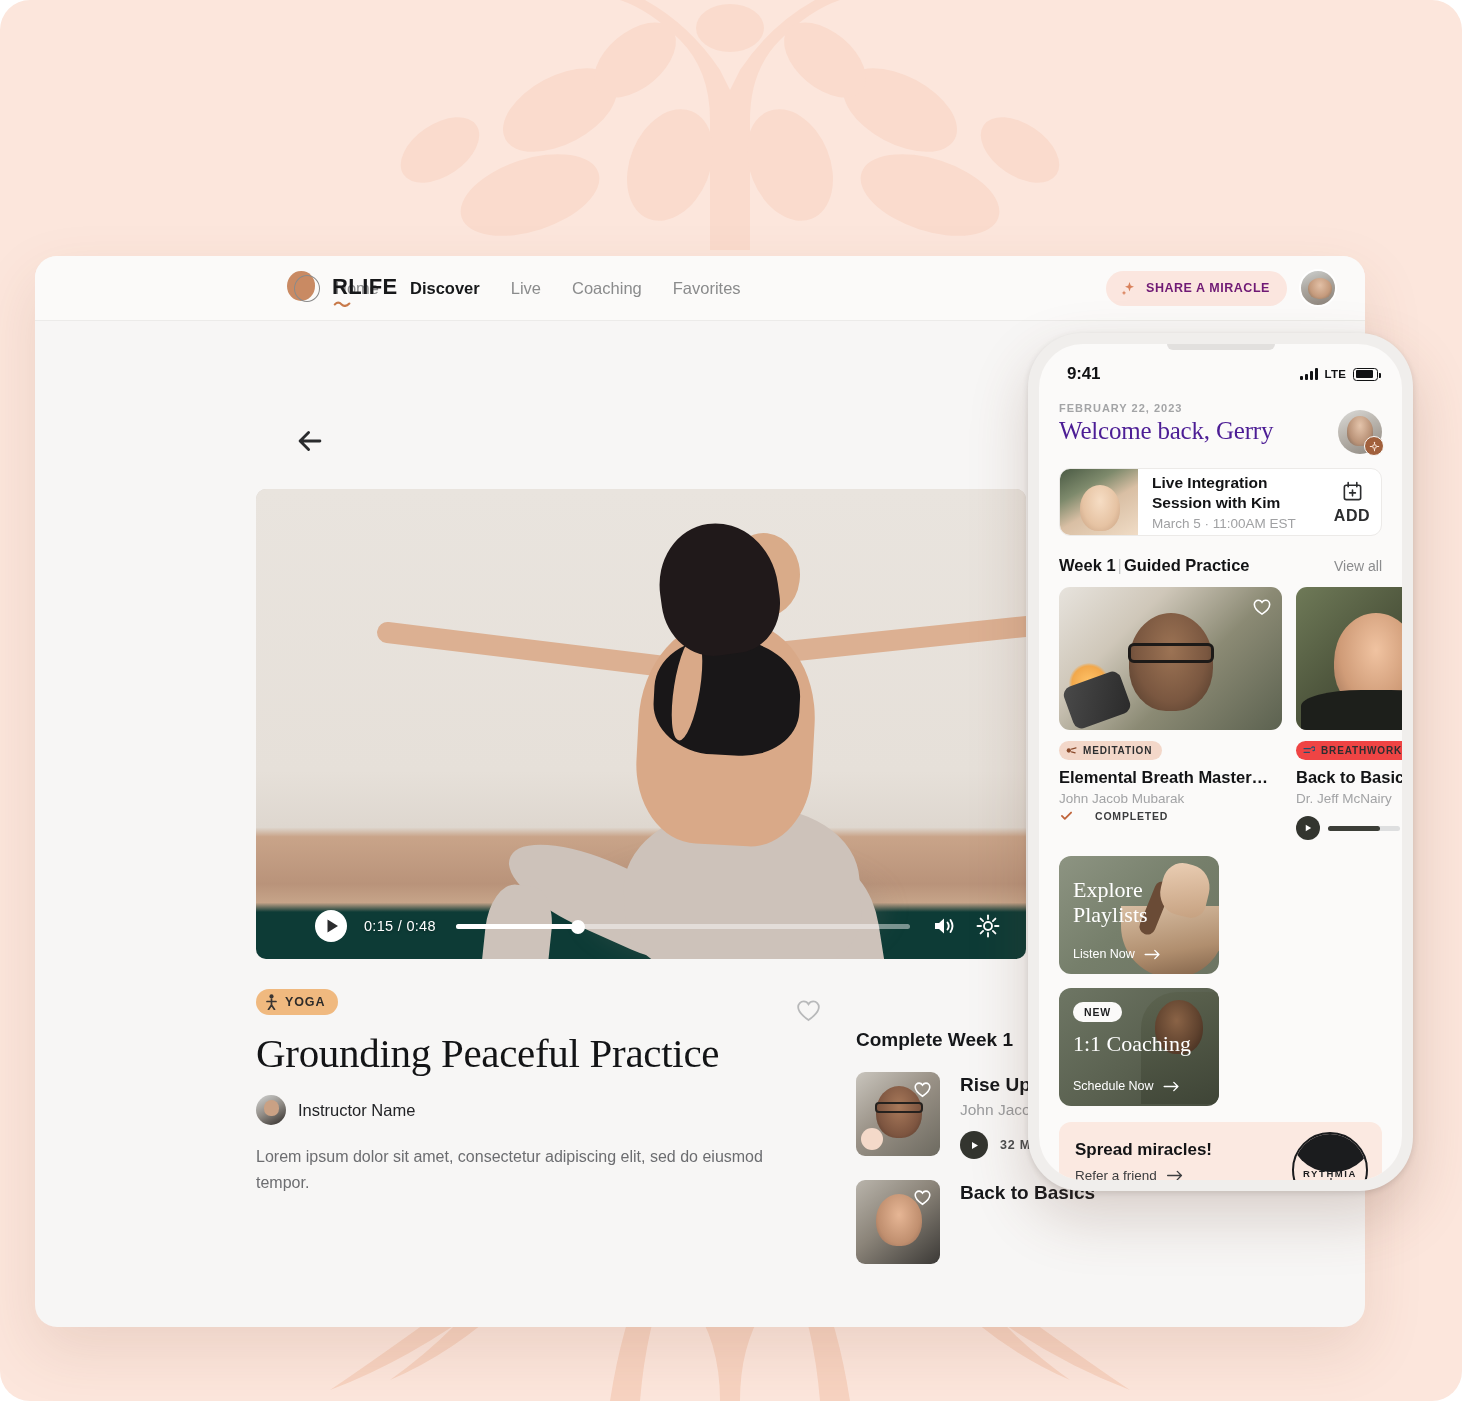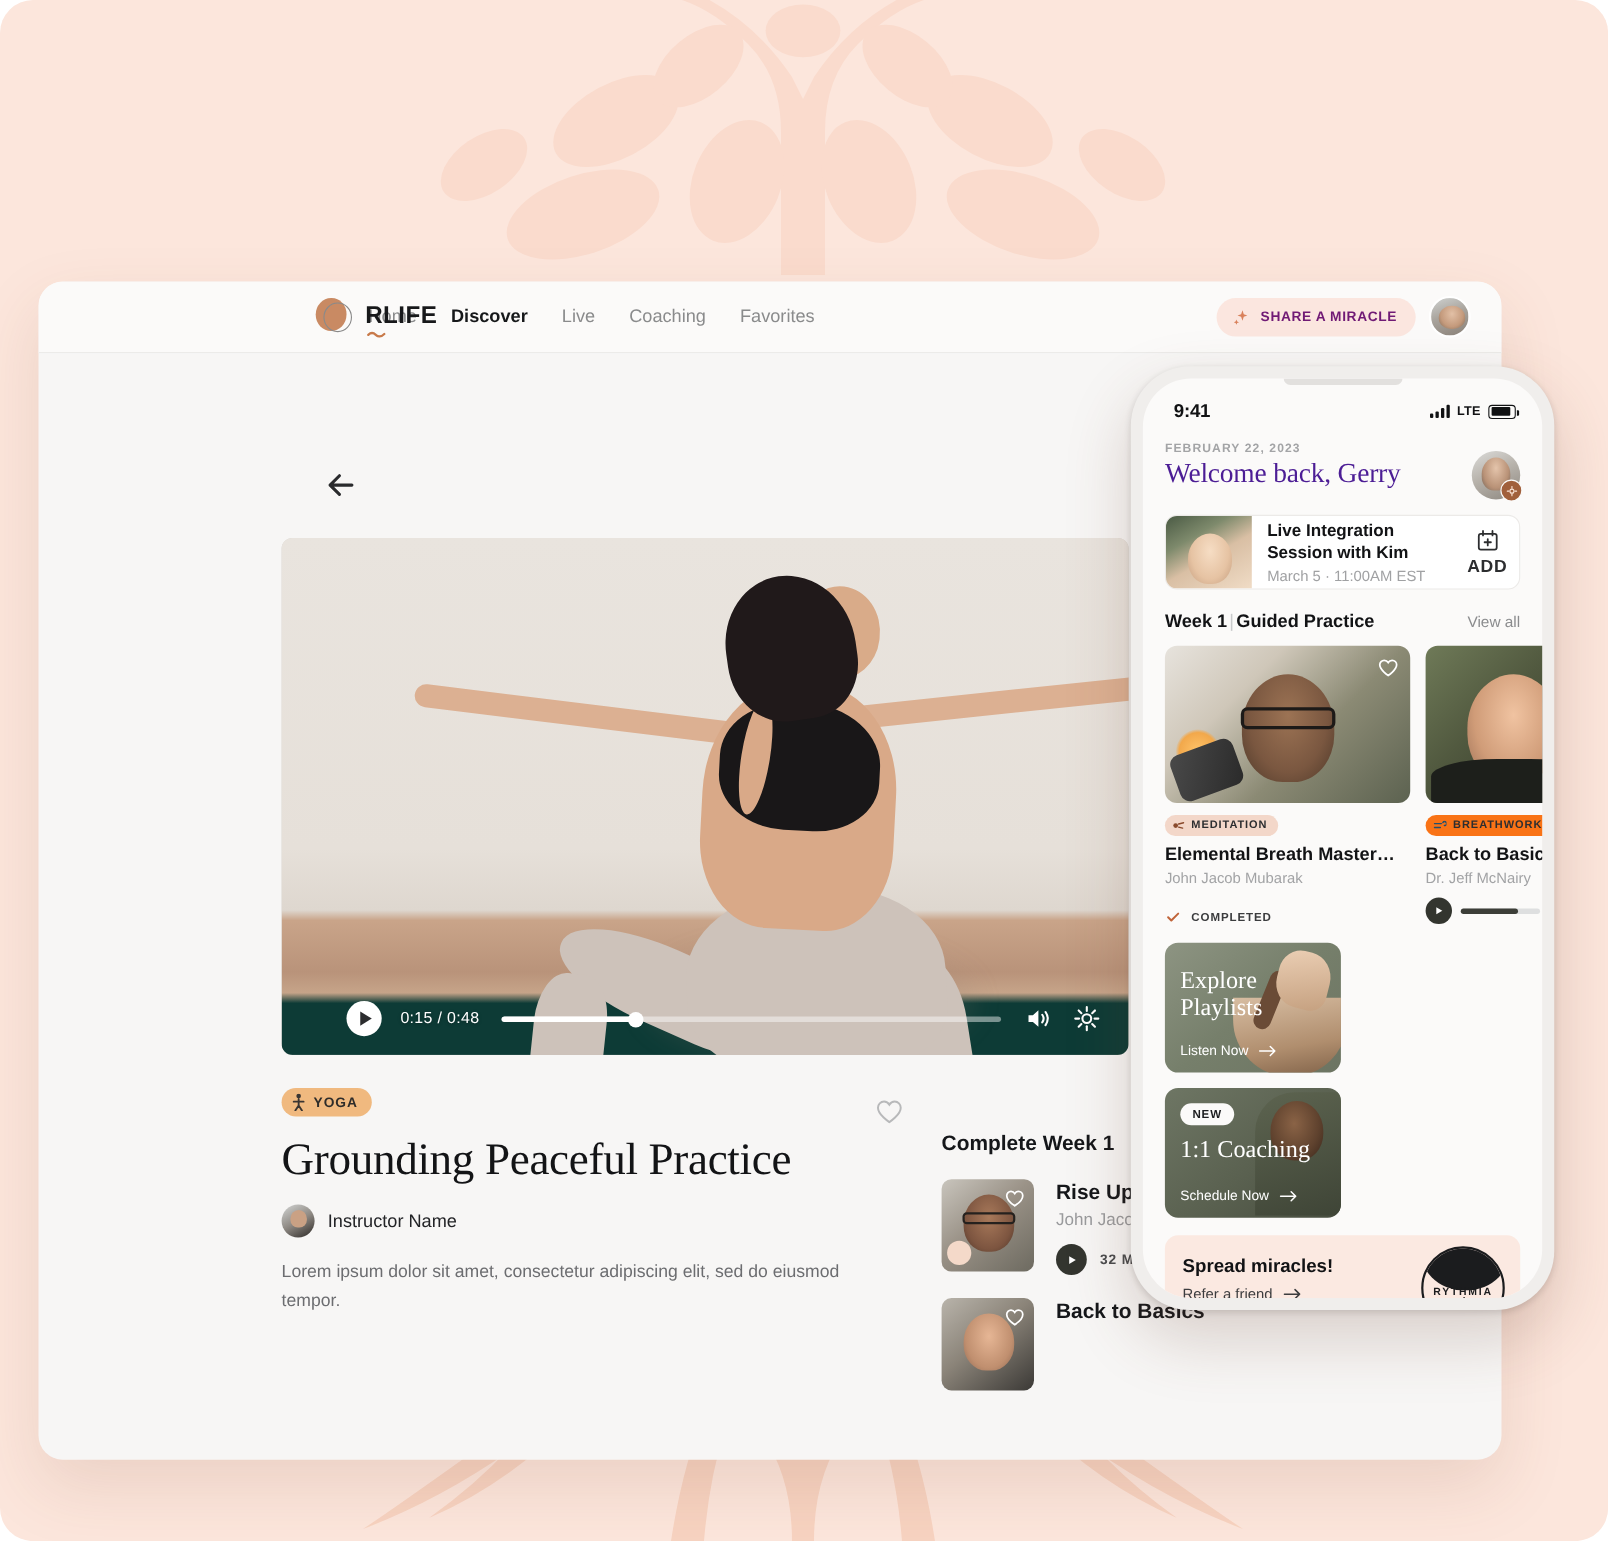--- a/index.html
+++ b/index.html
@@ -409,28 +409,28 @@
   .pthumb.b .pshirt {
     position: absolute; left: 50%; transform: translateX(-50%);
     bottom: 0; width: 150px; height: 40px; background: #1d1f1b; border-radius: 40% 40% 0 0;
   }
   .pthumb .pheart { position: absolute; right: 10px; top: 10px; width: 20px; height: 20px; cursor: pointer; }
   .pbadge {
     display: inline-flex; align-items: center; gap: 6px;
     border-radius: 11px; padding: 4px 10px 4px 7px; margin-top: 11px;
   }
   .pbadge.med { background: #f3d7c9; }
-  .pbadge.bre { background: #f97316; justify-content: center; }
+  .pbadge.bre { background: #ef4444; justify-content: center; }
   .pbadge .lbl { font-size: 10px; font-weight: 700; letter-spacing: 0.85px; color: #2d2e30; }
   .ptitle {
     font-size: 16.5px; font-weight: 700; color: #121315; margin-top: 8px;
     white-space: nowrap; overflow: hidden;
   }
   .pauthor { font-size: 13.5px; color: #a2a3a5; margin-top: 4px; white-space: nowrap; }
-  .pdone { display: flex; align-items: center; gap: 9px; margin-top: 20px; }
+  .pdone { display: flex; align-items: center; gap: 21px; margin-top: 2px; }
   .pdone .lbl { font-size: 10.5px; font-weight: 700; letter-spacing: 0.8px; color: #3b3c3e; }
   .pprog { display: flex; align-items: center; gap: 8px; margin-top: 10px; }
   .pprog .pb {
     width: 24px; height: 24px; border-radius: 50%; background: #33352f;
     display: flex; align-items: center; justify-content: center; flex: none; cursor: pointer;
   }
   .pprog .bar {
     width: 72px; height: 5px; border-radius: 3px; background: #dedfe0;
     position: relative; flex: none; cursor: pointer;
   }

